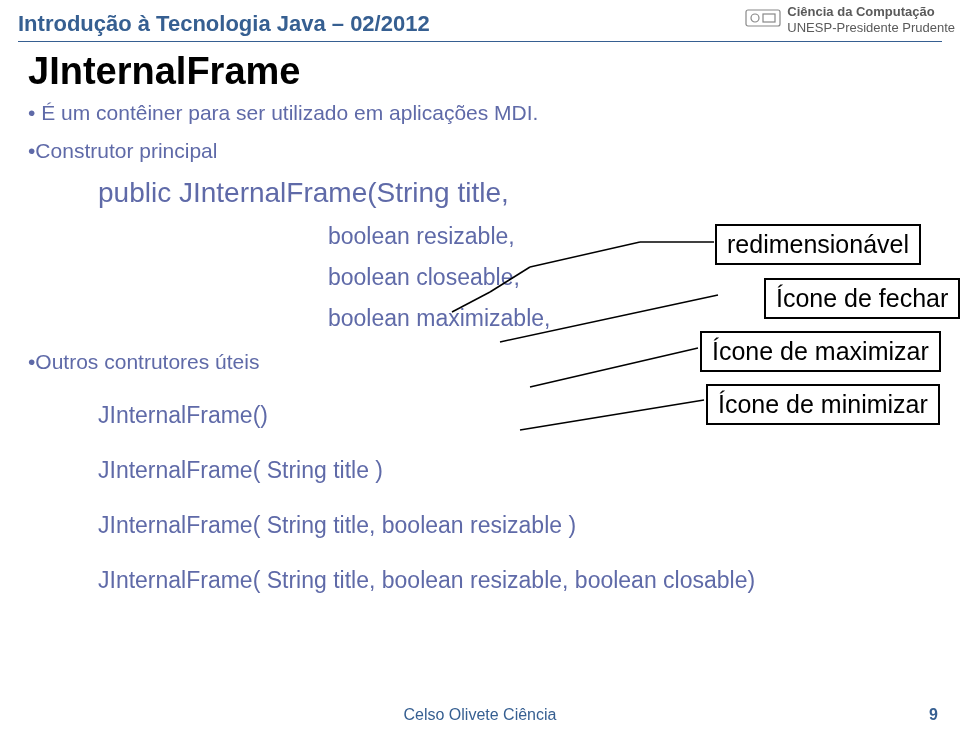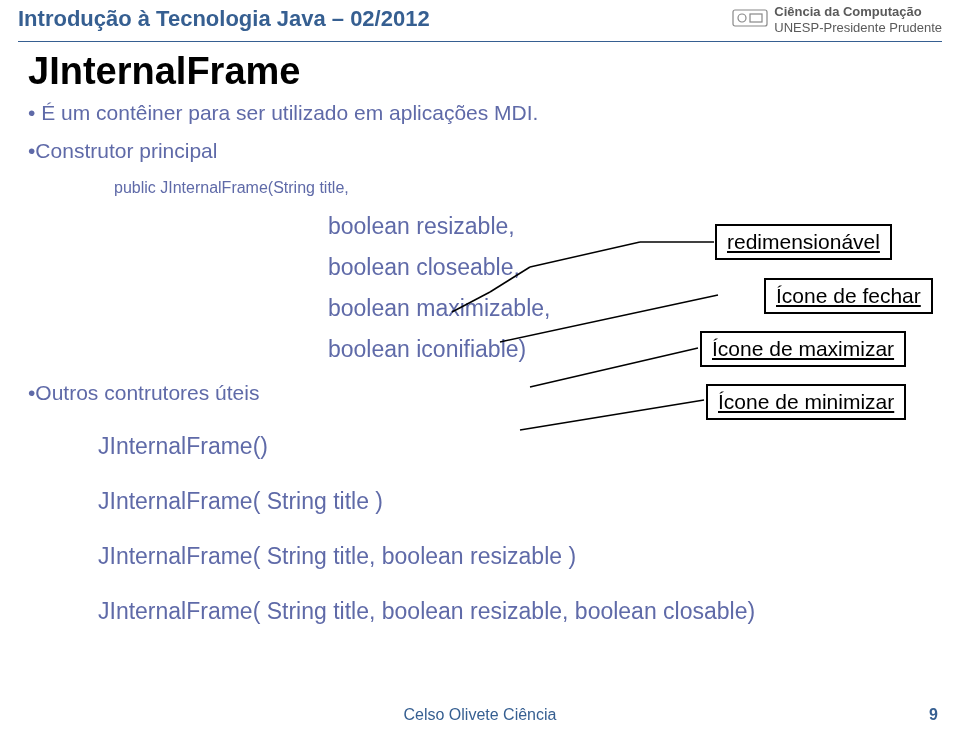--- a/index.html
+++ b/index.html
@@ -7,22 +7,22 @@
     width: 960px;
     height: 732px;
     background: #fff;
     font-family: "Comic Sans MS", "Comic Sans", cursive, sans-serif;
     position: relative;
     overflow: hidden;
   }
   .header {
     display: flex;
     justify-content: space-between;
-    align-items: flex-start;
-    padding: 6px 18px 0 18px;
+    align-items: flex-end;
+    padding: 6px 5px 0 18px;
   }
   .course-title {
     color: #365f91;
     font-size: 22px;
     font-weight: bold;
   }
   .dept-block {
     text-align: left;
     font-family: Arial, sans-serif;
     font-size: 13px;
@@ -51,23 +51,23 @@
     color: #000;
     margin-bottom: 6px;
   }
   .bullet-line {
     color: #5f6aa8;
     font-size: 21px;
     margin: 8px 0 14px 0;
   }
   .sub-line {
     color: #5f6aa8;
-    font-size: 16px;
+    font-size: 28px;
     padding-left: 70px;
-    margin: 16px;
+    margin: 0;
     line-height: 1.15;
   }
   .arg-line {
     color: #5f6aa8;
     font-size: 23px;
     padding-left: 300px;
     margin: 14px 0;
     position: relative;
   }
   .other-section {
@@ -77,24 +77,23 @@
     color: #5f6aa8;
     font-size: 23px;
     padding-left: 70px;
     margin: 28px 0;
   }
   .label-box {
     position: absolute;
     border: 2px solid #000;
     background: #fff;
     padding: 4px 10px;
-    font-size: 21px;
+    font-size: 25px;
     color: #000;
     white-space: nowrap;
-    text-decoration: underline;
   }
   .lb1 { left: 715px; top: 182px; }
   .lb2 { left: 720px; top: 236px; margin-left: 44px; }
   .lb3 { left: 700px; top: 289px; }
   .lb4 { left: 706px; top: 342px; }
   svg.connectors {
     position: absolute;
     left: 0; top: 0;
     width: 960px; height: 500px;
     pointer-events: none;
@@ -138,21 +137,20 @@
   <h1 class="main-heading">JInternalFrame</h1>
 
   <p class="bullet-line">• É um contêiner para ser utilizado em aplicações MDI.</p>
 
   <p class="bullet-line">•Construtor principal</p>
   <p class="sub-line">public JInternalFrame(String title,</p>
 
   <p class="arg-line">boolean resizable,</p>
   <p class="arg-line">boolean closeable,</p>
   <p class="arg-line">boolean maximizable,</p>
-  <p class="arg-line">boolean iconifiable)</p>
 
   <svg class="connectors">
 
     <line x1="490" y1="250" x2="530" y2="225" stroke="#000" stroke-width="1.5"></line>
     <line x1="490" y1="250" x2="452" y2="270" stroke="#000" stroke-width="1.5"></line>
 
     <line x1="530" y1="225" x2="640" y2="200" stroke="#000" stroke-width="1.5"></line>
     <line x1="640" y1="200" x2="714" y2="200" stroke="#000" stroke-width="1.5"></line>
 
     <line x1="500" y1="300" x2="718" y2="253" stroke="#000" stroke-width="1.5"></line>

